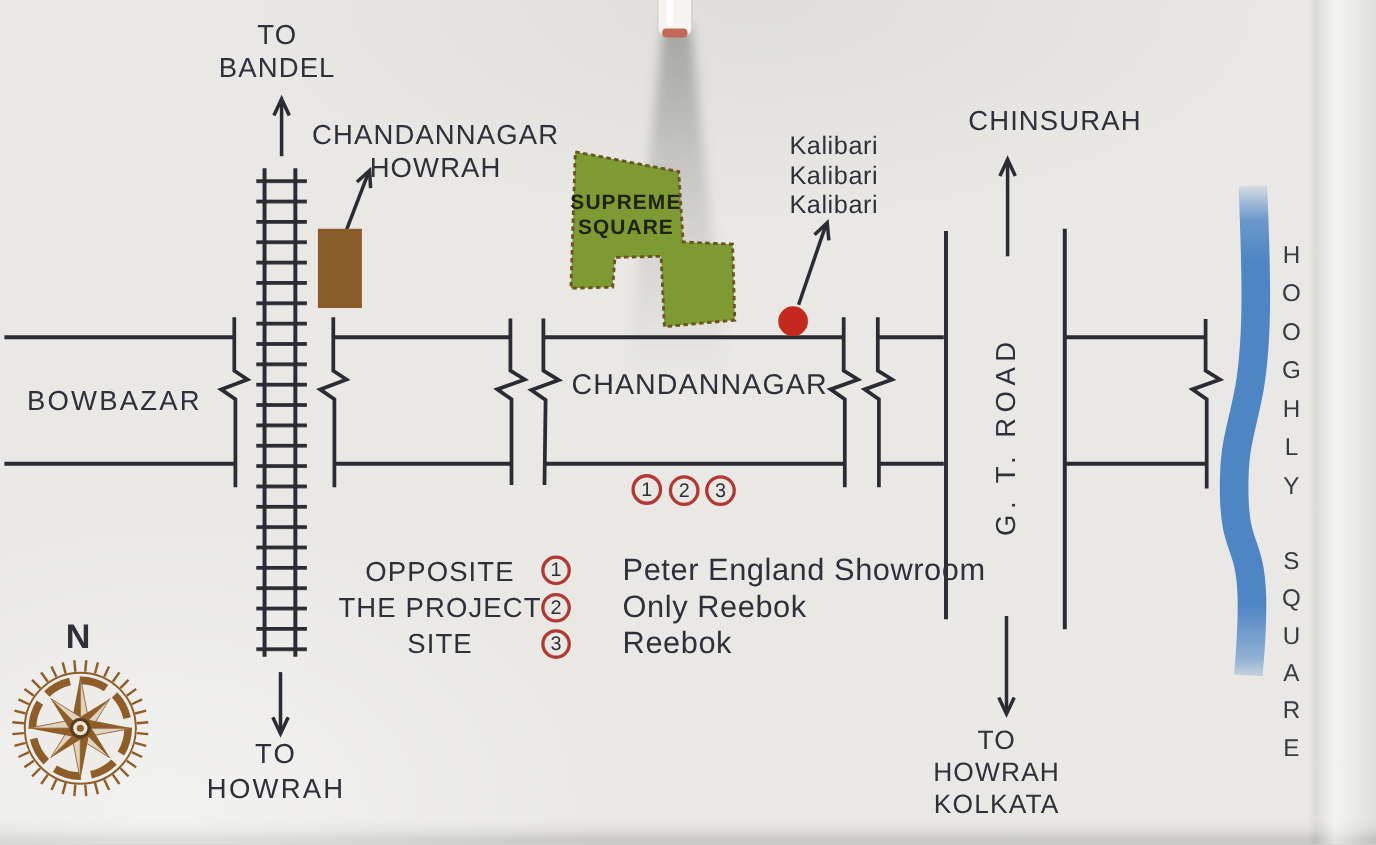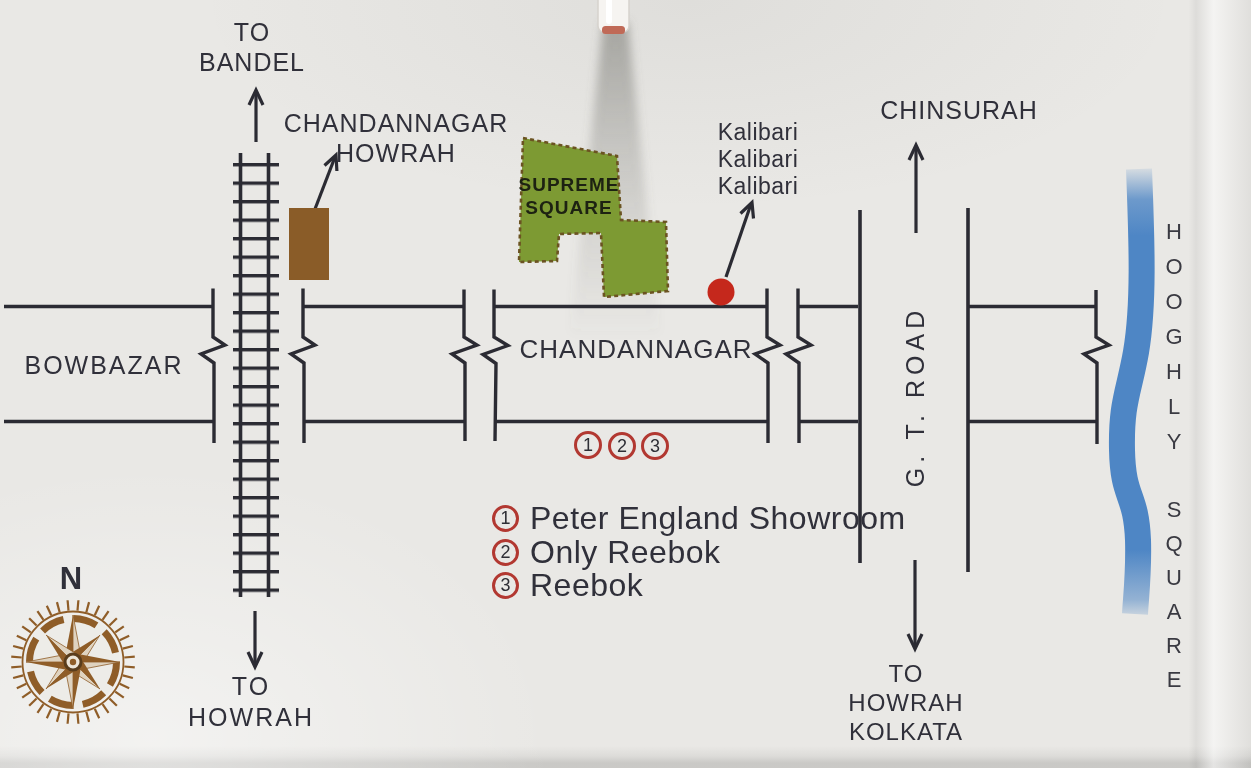--- a/index.html
+++ b/index.html
@@ -22,21 +22,21 @@
   .gtroad{font-size:25px;letter-spacing:5px;transform:rotate(-90deg);width:200px;}
   .vword{position:absolute;width:24px;text-align:center;word-break:break-all;
          font-size:22px;line-height:35px;letter-spacing:0;color:#3a3a42;transform:none;margin-top:47px;}
   .vword.river{line-height:34px;}
   .num-circle{position:absolute;box-sizing:border-box;width:28px;height:28px;border:3.5px solid #b23831;
       border-radius:50%;display:flex;align-items:center;justify-content:center;
       font-size:18px;color:#2e2e35;background:transparent;}
   .legend-row{position:absolute;display:flex;align-items:center;gap:11px;height:32px;}
   .legend-circle{box-sizing:border-box;width:27px;height:27px;border:3.5px solid #b23831;border-radius:50%;
       display:flex;align-items:center;justify-content:center;font-size:18px;color:#2e2e35;flex:0 0 auto;}
-  .legend-label{font-size:32px;color:#30303a;letter-spacing:0.5px;white-space:nowrap;}
+  .legend-label{font-size:28px;color:#30303a;letter-spacing:0.5px;white-space:nowrap;margin-left:36px;}
   .legend-head{font-size:25px;line-height:33px;}
   .north{font-size:31px;font-weight:600;letter-spacing:0;}
   .fs26{font-size:26px;line-height:33px;}
   .howrah-gt{font-size:24px;line-height:29px;}
 </style>
 </head>
 <body>
 
 <div id="stage">
 
@@ -218,20 +218,25 @@
   <div class="num-circle" style="left:574px;top:431px;">
     <span>1</span>
   </div>
   <div class="num-circle" style="left:608px;top:432px;">
     <span>2</span>
   </div>
   <div class="num-circle" style="left:641px;top:432px;">
     <span>3</span>
   </div>
 
+  <div class="lbl legend-head" style="left:400px;top:504px;">
+    <div>OPPOSITE</div>
+    <div>THE PROJECT</div>
+    <div>SITE</div>
+  </div>
 
   <div class="legend-row" style="left:492px;top:502px;">
     <div class="legend-circle">
       <span>1</span>
     </div>
     <div class="legend-label">Peter England Showroom</div>
   </div>
   <div class="legend-row" style="left:492px;top:536px;">
     <div class="legend-circle">
       <span>2</span>

